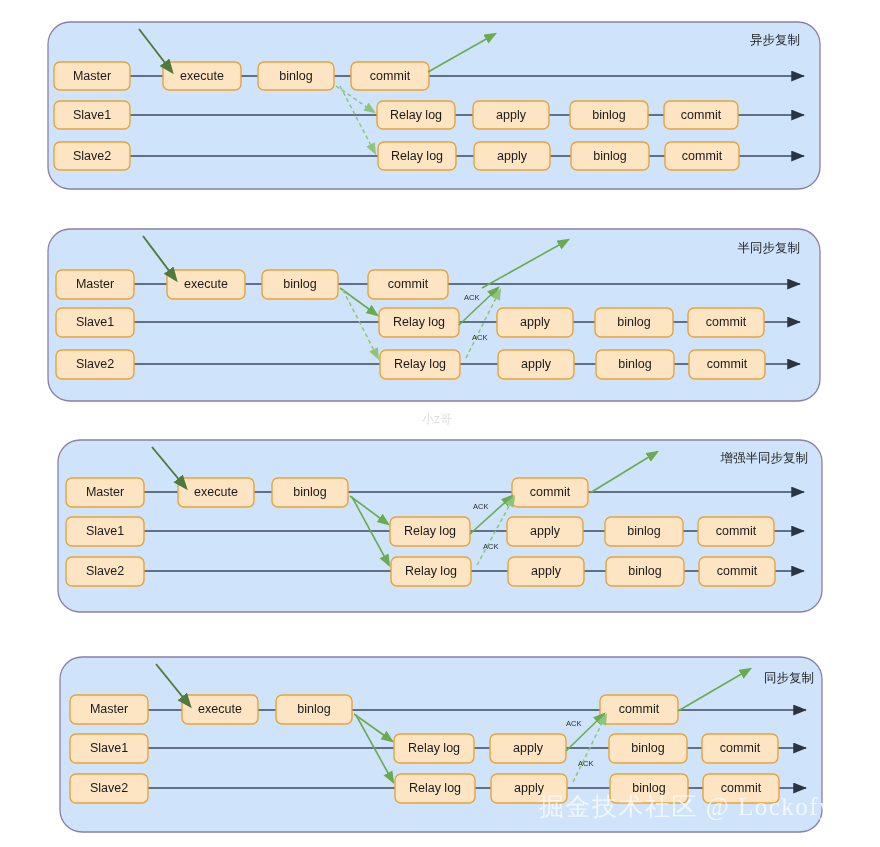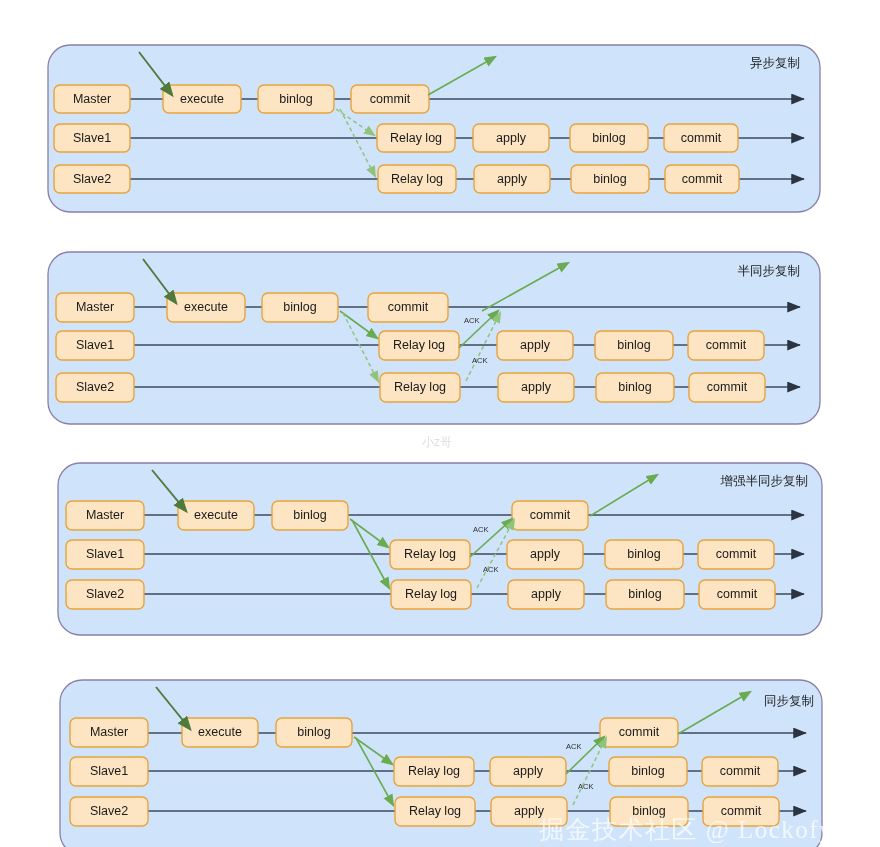--- a/index.html
+++ b/index.html
@@ -1,21 +1,21 @@
 <!DOCTYPE html>
 <html><head>
 <meta charset="utf-8">
 <style>
   html,body{margin:0;padding:0;background:#ffffff;}
   body{
     width:880px;height:847px;
     font-family:"Liberation Sans","DejaVu Sans",sans-serif;
     overflow:hidden;position:relative;
   }
-  #stage{position:relative;width:880px;height:739px;margin-top:23px;}
+  #stage{position:relative;width:880px;height:739px;}
   svg.diagram{display:block;width:880px;height:847px;}
 
   .panel-rect{fill:#cfe4fb;stroke:#8a7fa8;stroke-width:1.3;}
   .node-rect{fill:#fde5c3;stroke:#e8a33d;stroke-width:1.4;}
   .node-label{
     font-family:"Liberation Sans","DejaVu Sans",sans-serif;
     font-size:12.5px;fill:#1a1a1a;text-anchor:middle;
     dominant-baseline:middle;
   }
   .lane-line{stroke:#3d4a5c;stroke-width:1.7;fill:none;}

